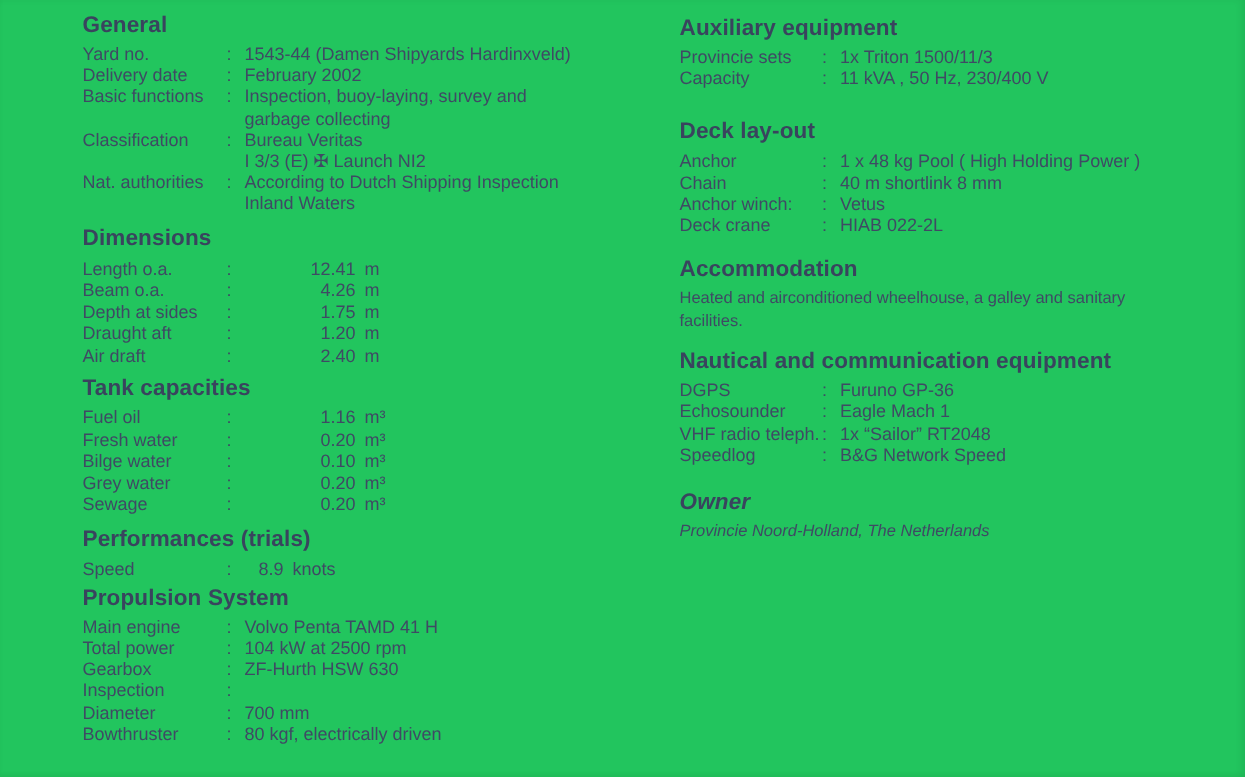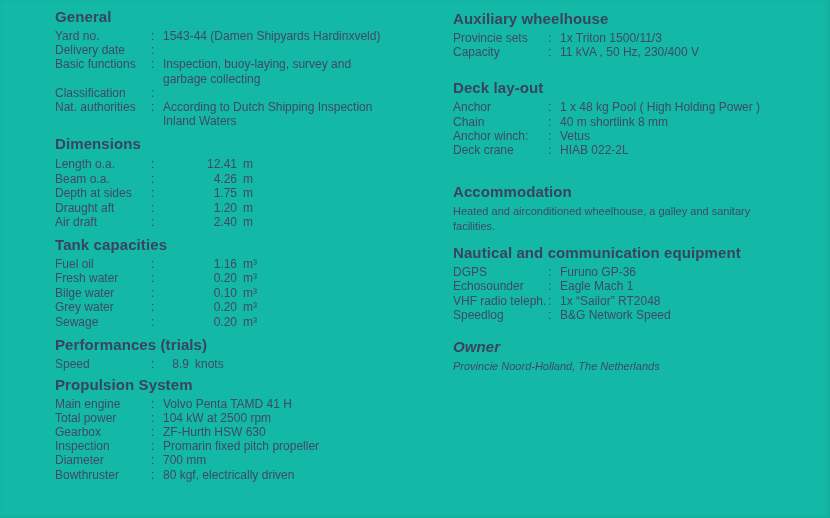--- a/index.html
+++ b/index.html
@@ -6,21 +6,21 @@
   body {
     width: 830px; height: 518px;
     background: #fbfbf9;
     font-family: "Liberation Sans", sans-serif;
     color: #3f4a64;
     overflow: hidden;
   }
   .page {
     position: relative;
     width: 830px; height: 518px;
-    background: #14b8a6;
+    background: #22c55e;
     box-shadow: inset -3px 0 4px rgba(0,0,0,0.05), inset 0 -2px 3px rgba(0,0,0,0.03);
   }
   .col { position: absolute; top: 0; }
   .col-left  { left: 55px;  width: 392px; }
   .col-right { left: 453px; width: 372px; }
 
   h2.sec-title {
     font-size: 15px;
     font-weight: bold;
     color: #39445e;
@@ -55,21 +55,21 @@
 
   
   .m-general      { margin-top: 8px; }
   .m-dimensions   { margin-top: 7px; }
   .m-tanks        { margin-top: 6px; }
   .m-performances { margin-top: 7px; }
   .m-propulsion   { margin-top: 4px; }
 
   .m-auxiliary    { margin-top: 10px; }
   .m-deck         { margin-top: 20px; }
-  .m-accommodation{ margin-top: 26px; }
+  .m-accommodation{ margin-top: 14px; }
   .m-nautical     { margin-top: 8px; }
   .m-owner        { margin-top: 16px; font-style: italic; }
 </style>
 </head>
 <body>
 
 <div class="page">
 
   <div class="col col-left">
 
@@ -77,30 +77,33 @@
       <h2 class="sec-title">General</h2>
       <div class="rows">
         <div class="row">
           <span class="lbl">Yard no.</span>
           <span class="sep">:</span>
           <span class="val">1543-44 (Damen Shipyards Hardinxveld)</span>
         </div>
         <div class="row">
           <span class="lbl">Delivery date</span>
           <span class="sep">:</span>
+          <span class="val">February 2002</span>
         </div>
         <div class="row">
           <span class="lbl">Basic functions</span>
           <span class="sep">:</span>
           <span class="val">Inspection, buoy-laying, survey and
 garbage collecting</span>
         </div>
         <div class="row">
           <span class="lbl">Classification</span>
           <span class="sep">:</span>
+          <span class="val">Bureau Veritas
+I 3/3 (E) ✠ Launch NI2</span>
         </div>
         <div class="row">
           <span class="lbl">Nat. authorities</span>
           <span class="sep">:</span>
           <span class="val">According to Dutch Shipping Inspection
 Inland Waters</span>
         </div>
       </div>
     </div>
 
@@ -202,41 +205,40 @@
           <span class="val">104 kW at 2500 rpm</span>
         </div>
         <div class="row">
           <span class="lbl">Gearbox</span>
           <span class="sep">:</span>
           <span class="val">ZF-Hurth HSW 630</span>
         </div>
         <div class="row">
           <span class="lbl">Inspection</span>
           <span class="sep">:</span>
-          <span class="val">Promarin fixed pitch propeller</span>
         </div>
         <div class="row">
           <span class="lbl">Diameter</span>
           <span class="sep">:</span>
           <span class="val">700 mm</span>
         </div>
         <div class="row">
           <span class="lbl">Bowthruster</span>
           <span class="sep">:</span>
           <span class="val">80 kgf, electrically driven</span>
         </div>
       </div>
     </div>
 
   </div>
 
   <div class="col col-right">
 
     <div class="sec m-auxiliary">
-      <h2 class="sec-title">Auxiliary wheelhouse</h2>
+      <h2 class="sec-title">Auxiliary equipment</h2>
       <div class="rows">
         <div class="row">
           <span class="lbl">Provincie sets</span>
           <span class="sep">:</span>
           <span class="val">1x Triton 1500/11/3</span>
         </div>
         <div class="row">
           <span class="lbl">Capacity</span>
           <span class="sep">:</span>
           <span class="val">11 kVA , 50 Hz, 230/400 V</span>

